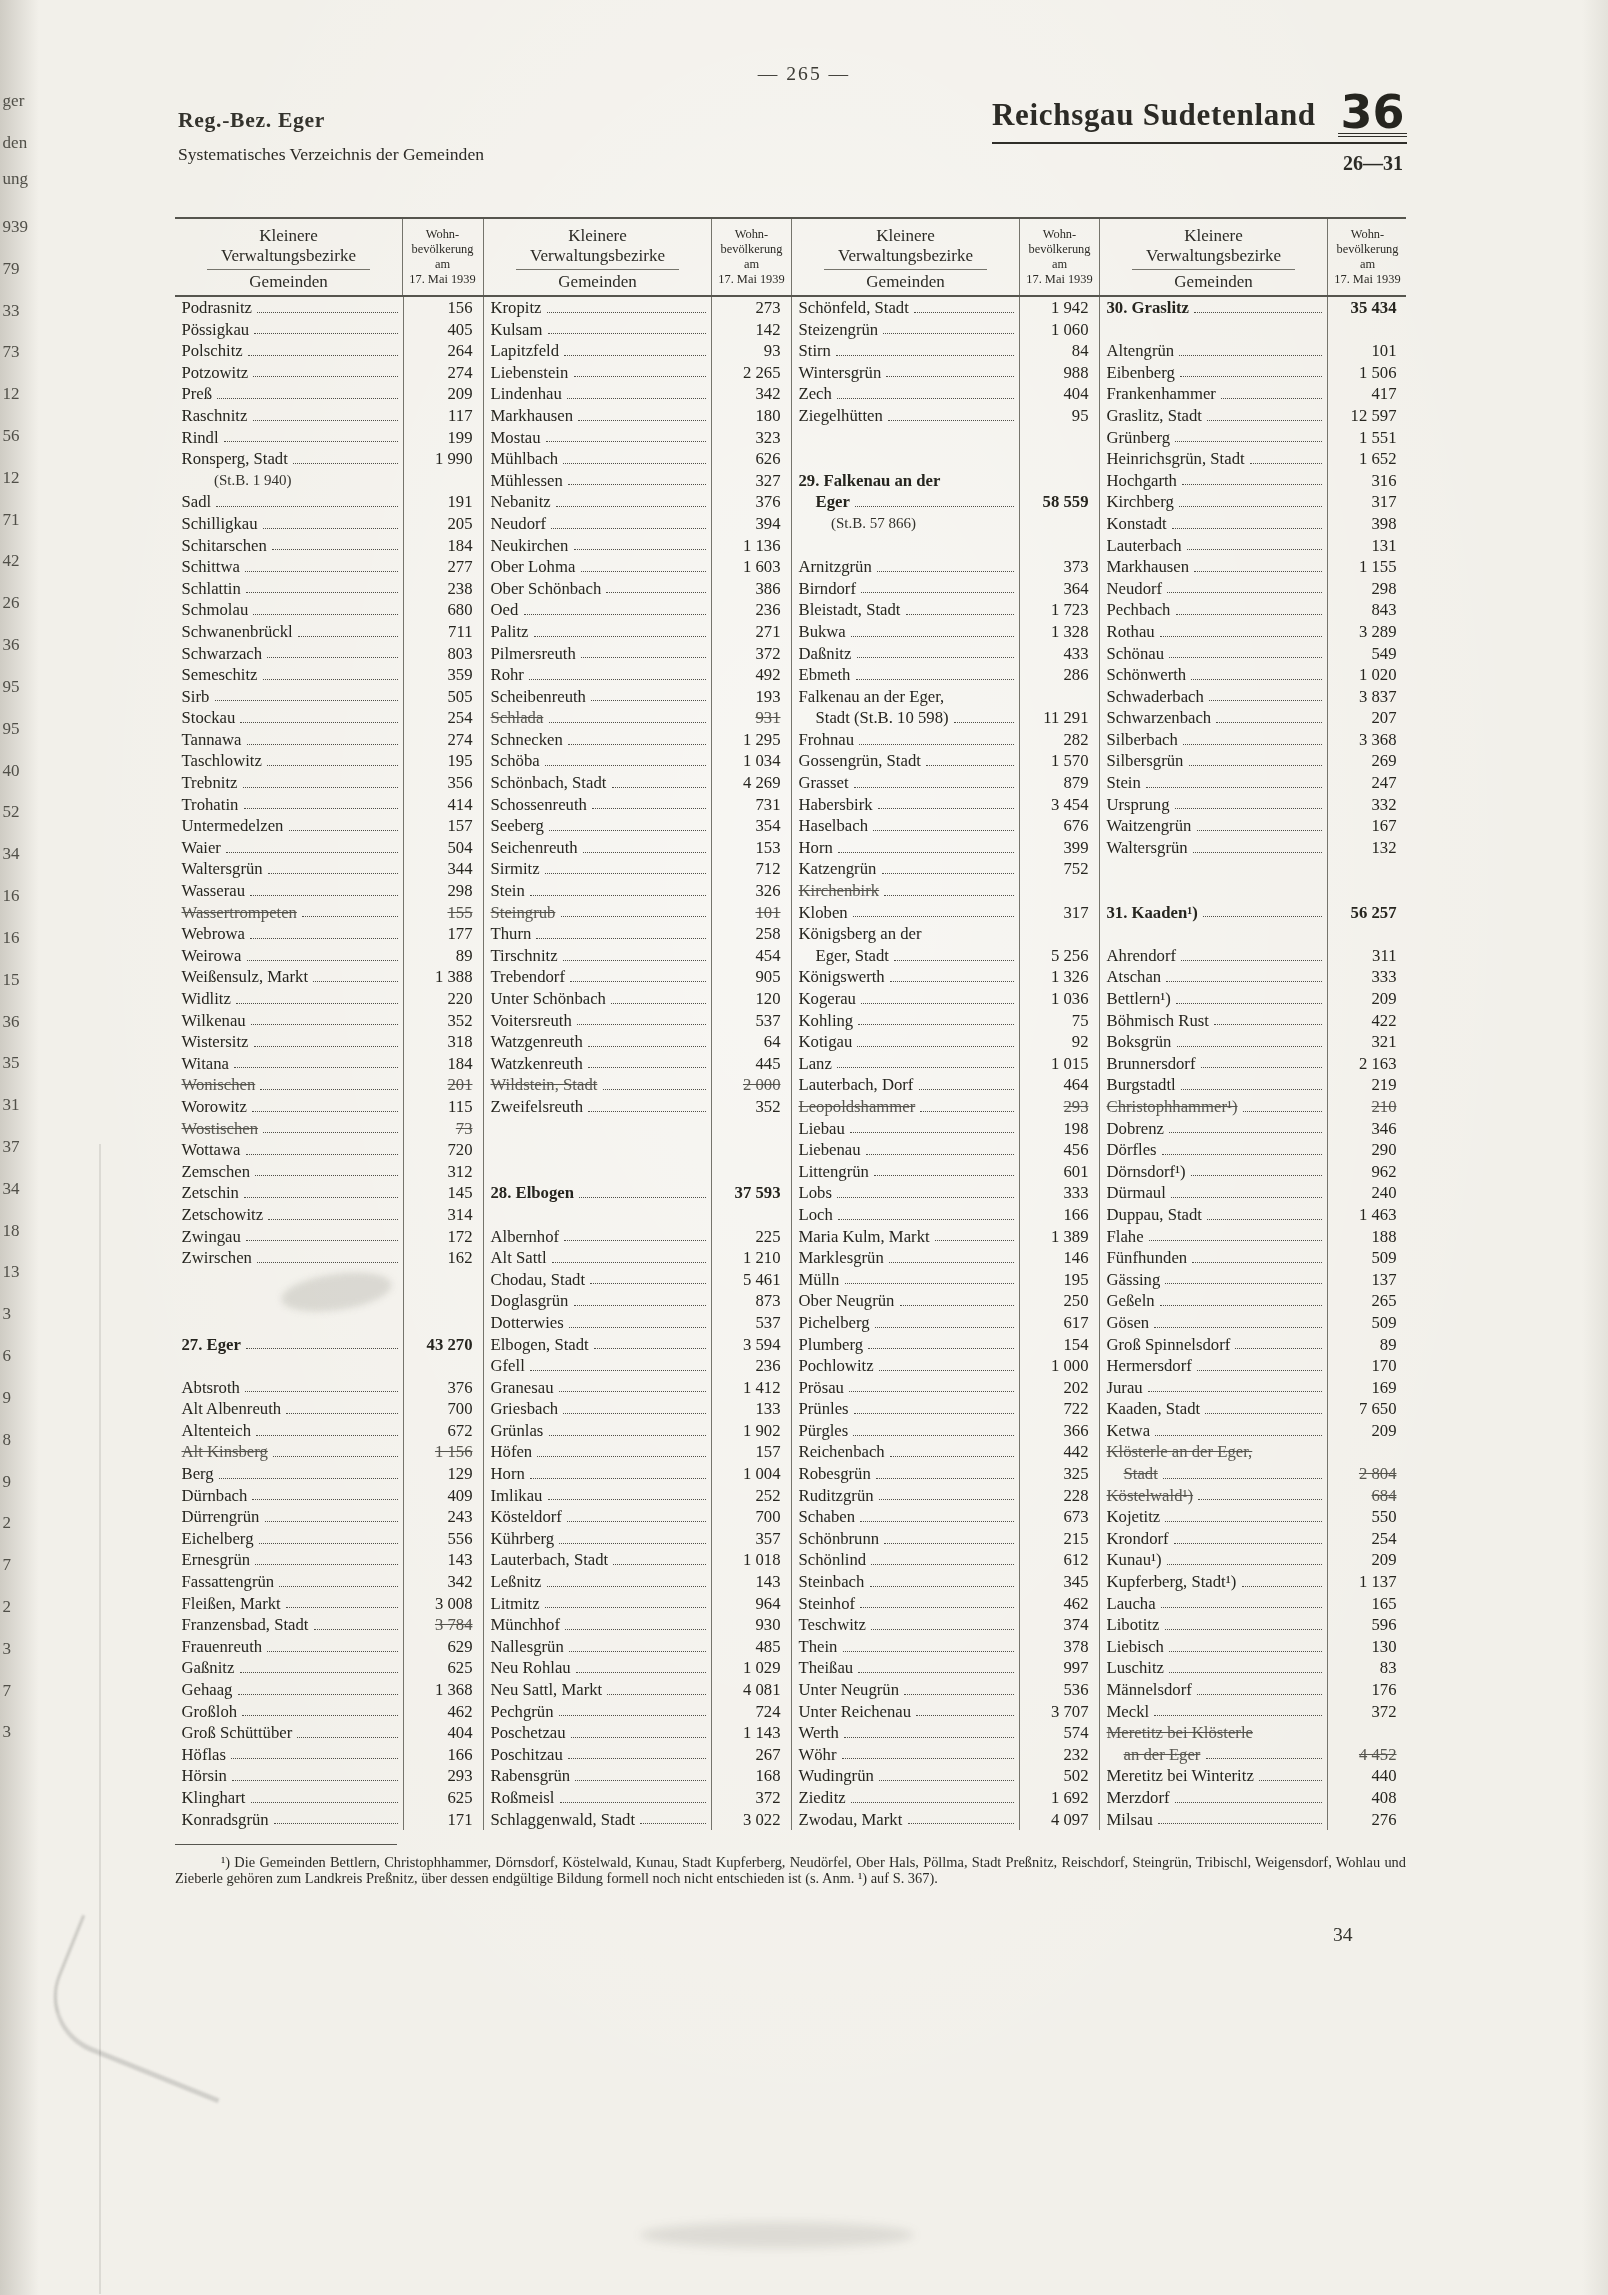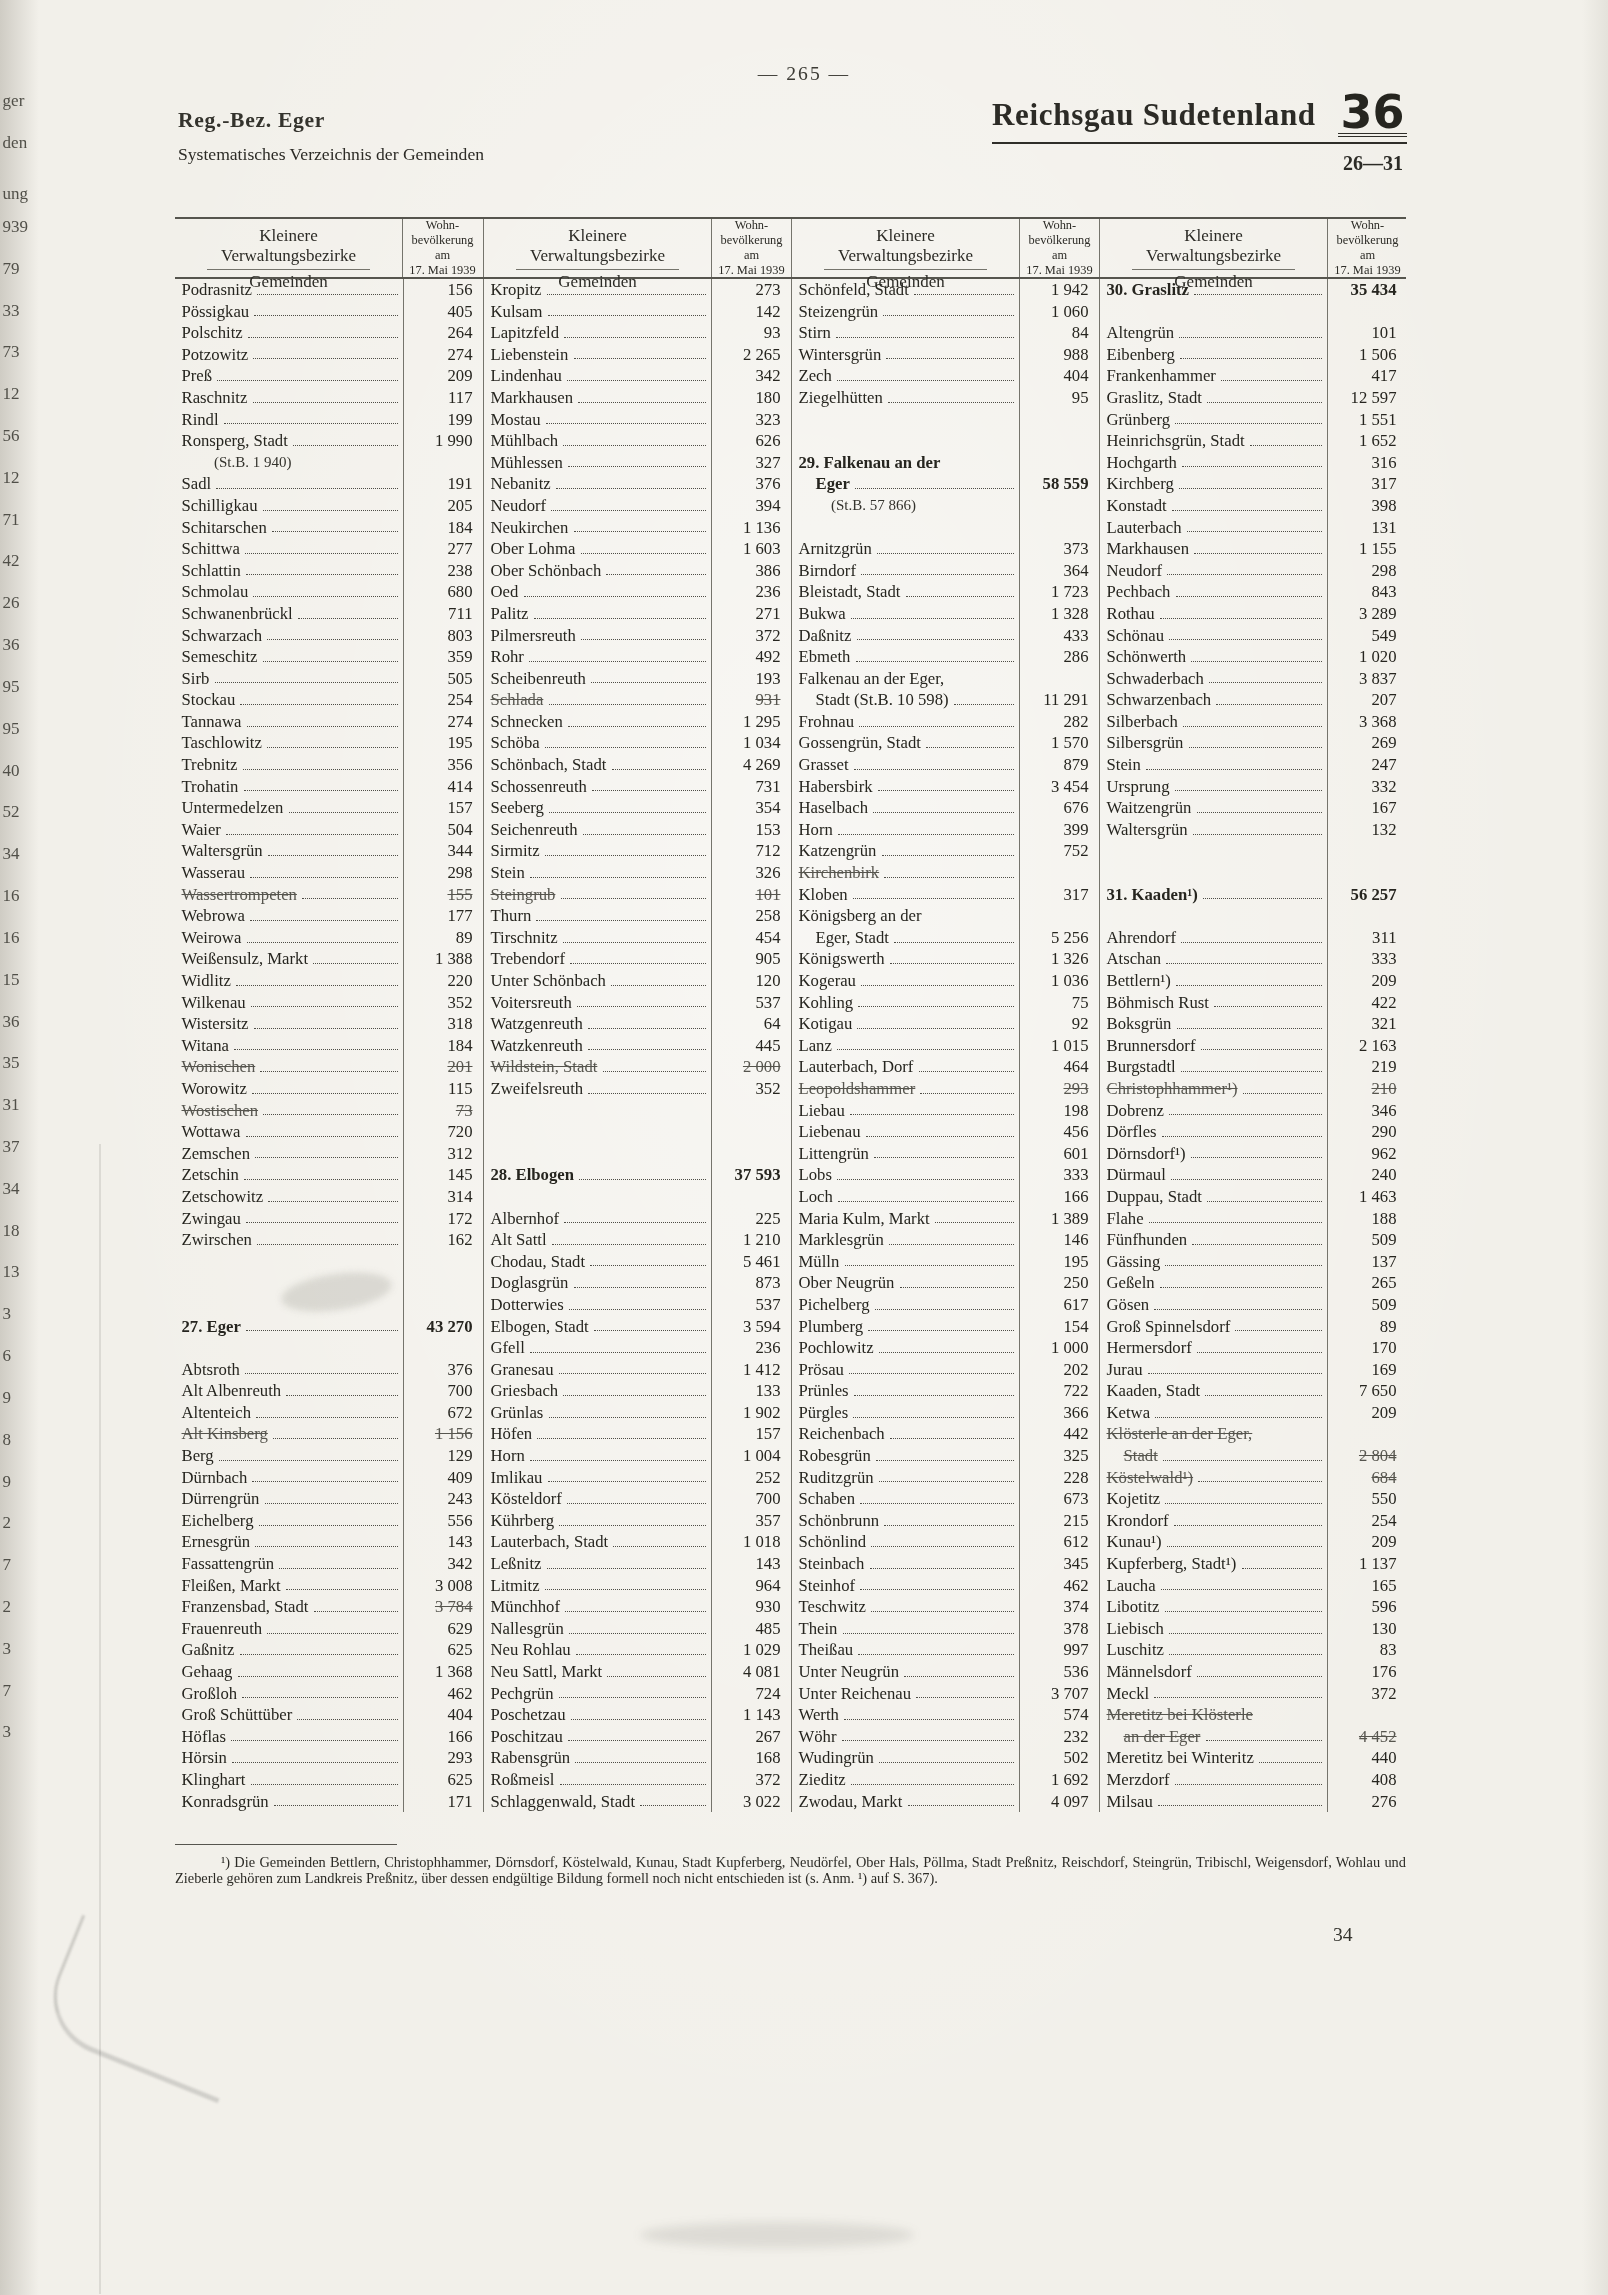--- a/index.html
+++ b/index.html
@@ -35,21 +35,21 @@
   .hright{position:absolute;top:93px;right:201px;text-align:right}
   .hr-main{display:flex;align-items:center;gap:22px;
     border-bottom:2.6px solid #2f2e29;padding-bottom:5.2px}
   .hr-title{font-size:31px;font-weight:bold;letter-spacing:0.7px;color:#2c2b26}
   .hr-num{font-size:46px;font-weight:bold;font-family:"DejaVu Sans",sans-serif;
     line-height:39px;border-bottom:4.6px double #2f2e29;padding:0 2.6px 1.3px}
   .hr-range{font-size:20px;font-weight:bold;margin-top:7.8px;padding-right:3.9px;color:#2c2b26}
 
   
   .table{position:absolute;left:175px;top:217px;width:1231px;border-top:2px solid #56554e}
-  .thead{display:flex;border-bottom:2px solid #56554e;height:60px}
+  .thead{display:flex;border-bottom:2px solid #56554e;height:78px}
   .pair{flex:0 0 308px;display:flex;flex-direction:column}
   .thead .pair{flex-direction:row}
   .pair + .pair{border-left:1.3px solid #75746c}
   .nh{width:227px;text-align:center;font-size:17px;line-height:20px;padding-top:6.5px;color:#2c2b26}
   .nh .rule-top{border-top:1.3px solid #75746c;width:72%;margin:3.3px auto 0;padding-top:2.6px}
   .vh{width:80px;border-left:1.3px solid #75746c;text-align:center;font-size:12.4px;line-height:15px;
     display:flex;flex-direction:column;justify-content:center;color:#2c2b26}
   .tbody{display:flex}
   .row{display:flex;height:21.6px;line-height:21.6px;font-size:16.7px;white-space:nowrap}
   .row .name{padding-left:6.5px}
@@ -77,21 +77,21 @@
 
 <div class="paper-shade"></div>
 <div class="fold"></div>
 <div class="smudge"></div>
 <div class="pencil"></div>
 <div class="blot"></div>
 
 <div>
     <div class="frag" style="top: 91px;">ger</div>
     <div class="frag" style="top: 133px;">den</div>
-    <div class="frag" style="top: 184px;">ung</div>
+    <div class="frag" style="top: 169px;">ung</div>
     <div class="frag" style="top: 217px;">939</div>
     <div class="frag" style="top: 259px;">79</div>
     <div class="frag" style="top: 301px;">33</div>
     <div class="frag" style="top: 342px;">73</div>
     <div class="frag" style="top: 384px;">12</div>
     <div class="frag" style="top: 426px;">56</div>
     <div class="frag" style="top: 468px;">12</div>
     <div class="frag" style="top: 510px;">71</div>
     <div class="frag" style="top: 551px;">42</div>
     <div class="frag" style="top: 593px;">26</div>

